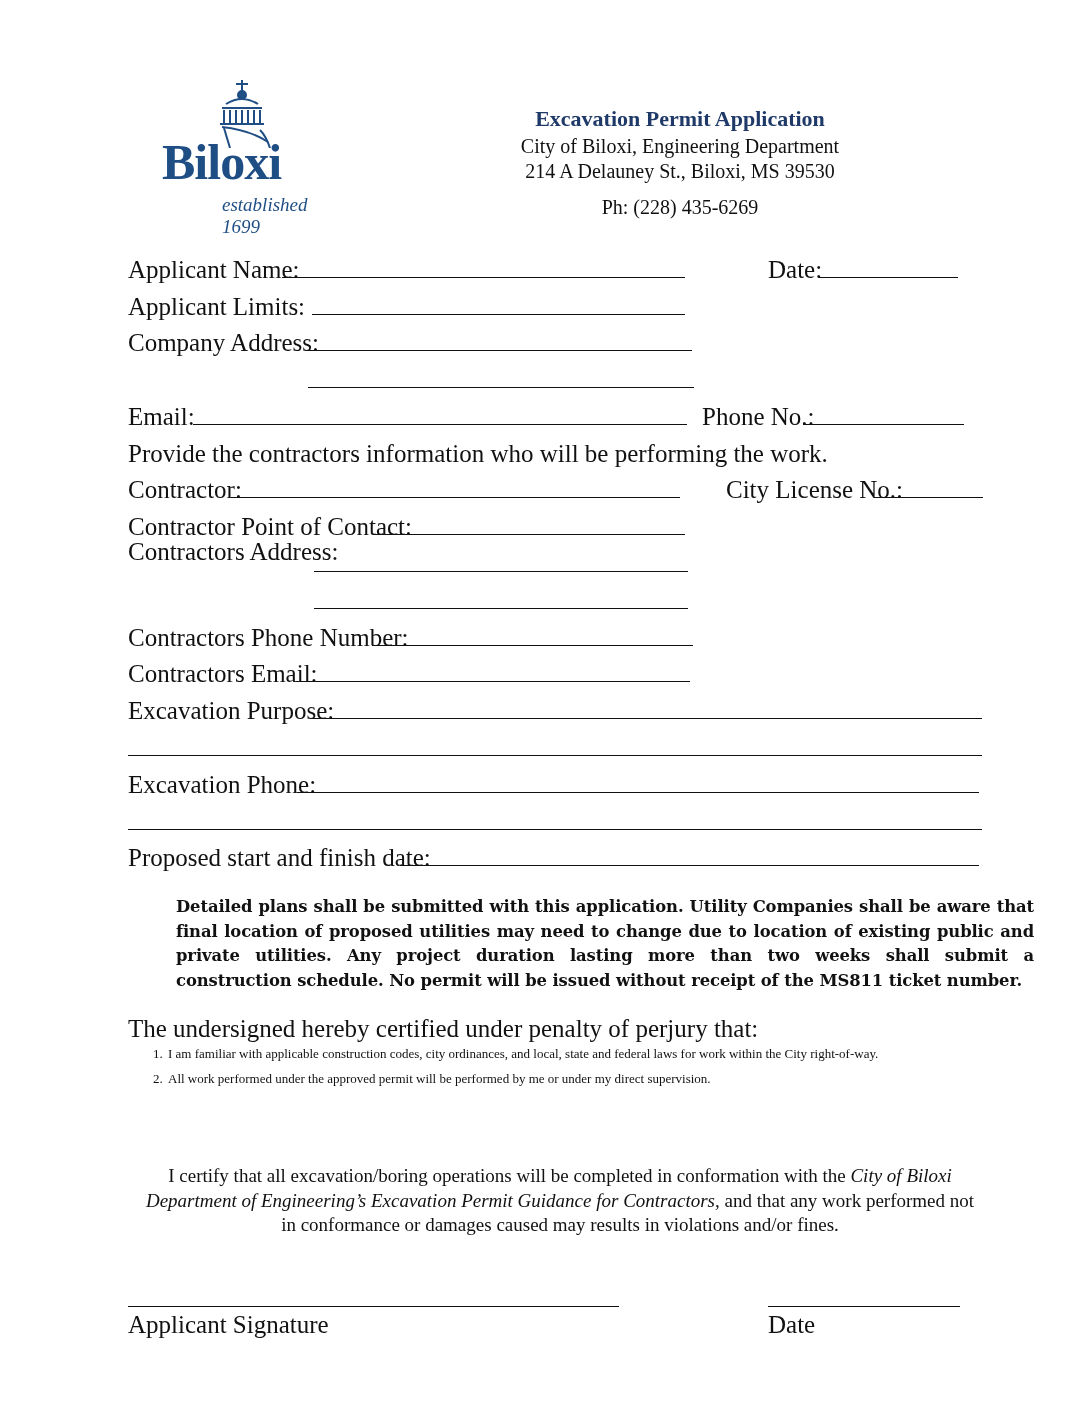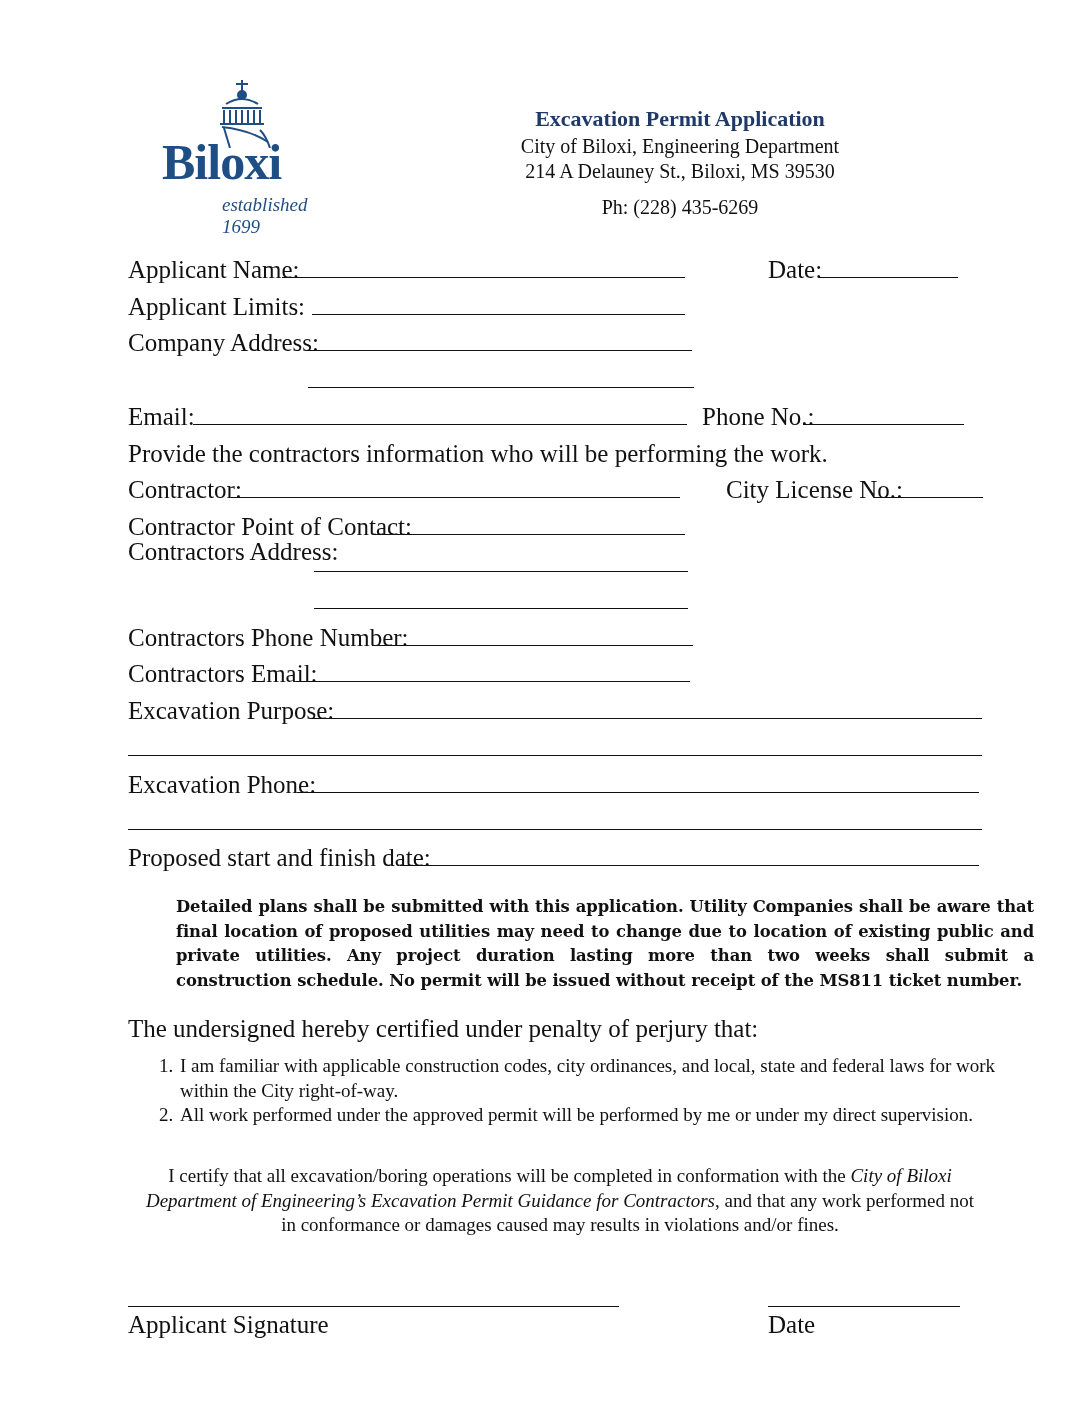--- a/index.html
+++ b/index.html
@@ -30,21 +30,21 @@
   .hdr-line { font-size: 20px; line-height: 22px; }
 
   .bold-para {
     position: absolute; left: 128px; top: 895px; width: 858px;
     font-weight: bold; font-size: 19px; line-height: 24.6px; text-align: justify;
     font-family: "DejaVu Serif", serif; font-size: 16.4px; letter-spacing: -0.1px; margin-left: 48px;
   }
   .intro { left: 128px; top: 1018px; }
   ol.cert {
     position: absolute; left: 128px; top: 1042px; width: 840px;
-    margin: 12px; padding: 0 0 0 38px; font-size: 19px; line-height: 24.5px;
+    margin: 0; padding: 0 0 0 38px; font-size: 13px; line-height: 24.5px;
   }
   ol.cert li { padding-left: 2px; }
   .certify {
     position: absolute; left: 140px; top: 1164px; width: 840px;
     text-align: center; font-size: 19px; line-height: 24.5px;
   }
 </style>
 </head>
 <body>
 

